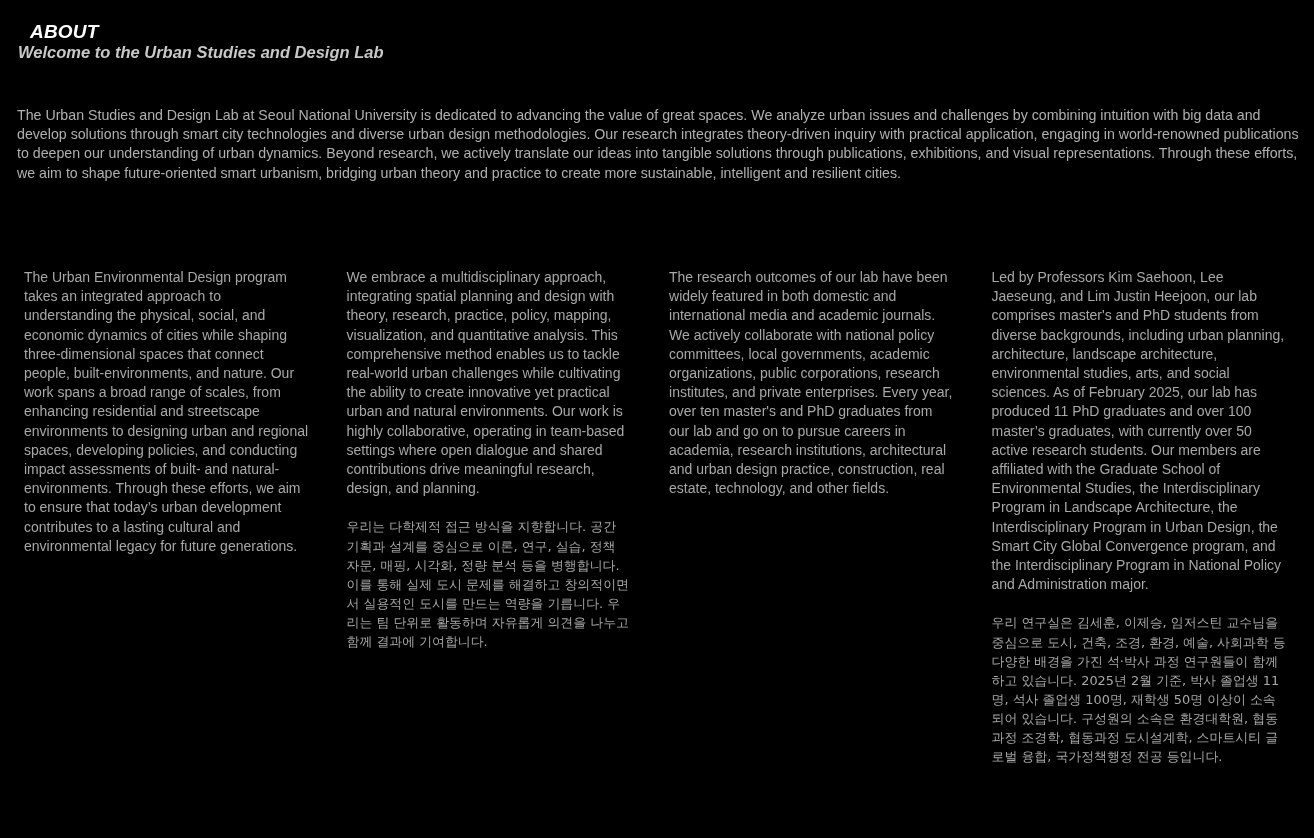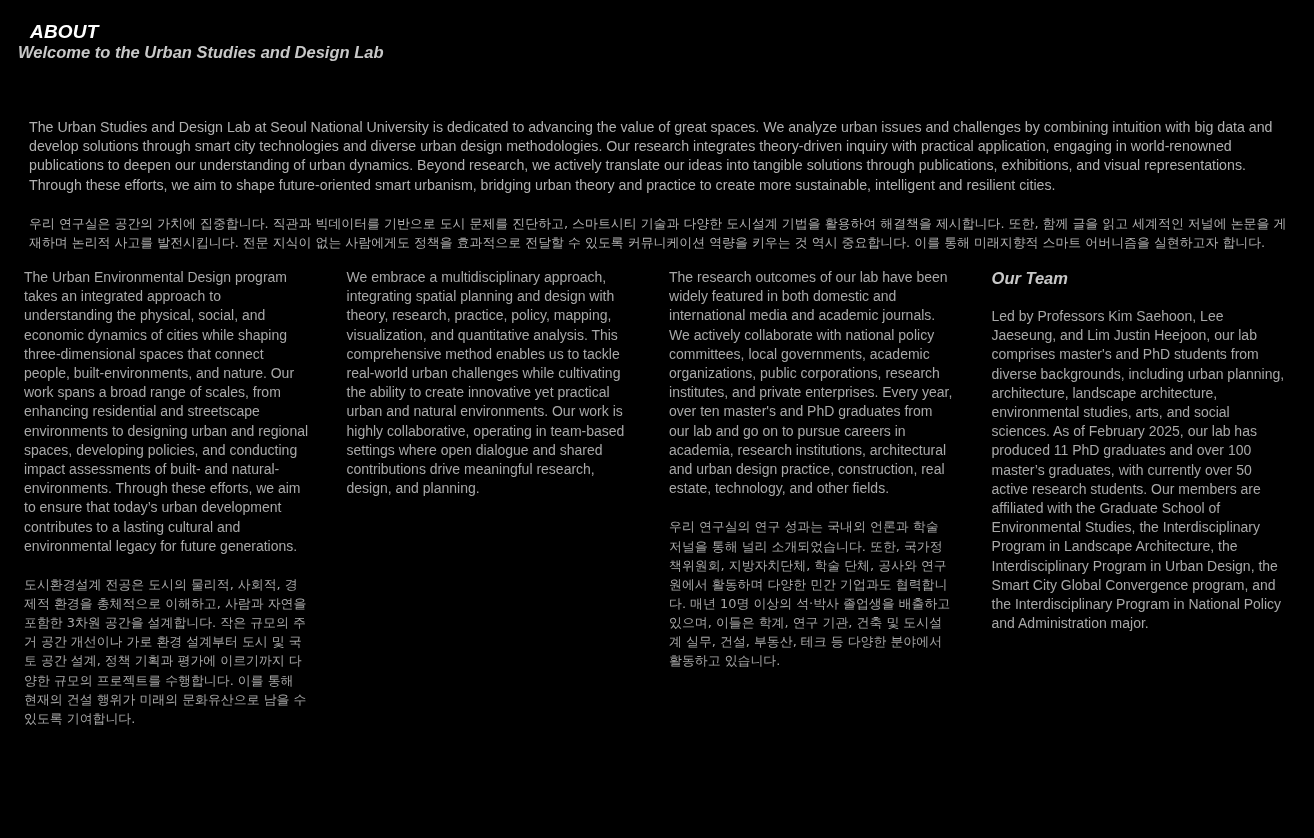--- a/index.html
+++ b/index.html
@@ -39,21 +39,21 @@
     .intro {
       position: absolute;
       left: 17px;
       top: 106px;
       width: 1285px;
       font-size: 14.2px;
       line-height: 19.2px;
       color: #b0b0b0;
     }
     .intro p {
-      margin: 12px;
+      margin: 0;
     }
     .intro p.ko {
       margin-top: 19px;
       font-family: "DejaVu Sans", sans-serif;
       font-size: 12.9px;
       line-height: 19.2px;
     }
     .columns {
       position: absolute;
       top: 268px;
@@ -94,32 +94,30 @@
     }
   </style>
 </head>
 <body>
 
 <h1 class="page-title">ABOUT</h1>
 <h2 class="page-subtitle">Welcome to the Urban Studies and Design Lab</h2>
 
 <div class="intro">
   <p class="en">The Urban Studies and Design Lab at Seoul National University is dedicated to advancing the value of great spaces. We analyze urban issues and challenges by combining intuition with big data and develop solutions through smart city technologies and diverse urban design methodologies. Our research integrates theory-driven inquiry with practical application, engaging in world-renowned publications to deepen our understanding of urban dynamics. Beyond research, we actively translate our ideas into tangible solutions through publications, exhibitions, and visual representations. Through these efforts, we aim to shape future-oriented smart urbanism, bridging urban theory and practice to create more sustainable, intelligent and resilient cities.</p>
-  <p class="ko">우리 연구실은 공간의 가치에 집중합니다. 직관과 빅데이터를 기반으로 도시 문제를 진단하고, 스마트시티 기술과 다양한 도시설계 기법을 활용하여 해결책을 제시합니다. 또한, 함께 글을 읽고 세계적인 저널에 논문을 게재하며 논리적 사고를 발전시킵니다. 전문 지식이 없는 사람에게도 정책을 효과적으로 전달할 수 있도록 커뮤니케이션 역량을 키우는 것 역시 중요합니다. 이를 통해 미래지향적 스마트 어버니즘을 실현하고자 합니다.</p>
 </div>
 
 <div class="columns">
   <div class="col">
     <p class="en">The Urban Environmental Design program takes an integrated approach to understanding the physical, social, and economic dynamics of cities while shaping three-dimensional spaces that connect people, built-environments, and nature. Our work spans a broad range of scales, from enhancing residential and streetscape environments to designing urban and regional spaces, developing policies, and conducting impact assessments of built- and natural-environments. Through these efforts, we aim to ensure that today’s urban development contributes to a lasting cultural and environmental legacy for future generations.</p>
-    <p class="ko">도시환경설계 전공은 도시의 물리적, 사회적, 경제적 환경을 총체적으로 이해하고, 사람과 자연을 포함한 3차원 공간을 설계합니다. 작은 규모의 주거 공간 개선이나 가로 환경 설계부터 도시 및 국토 공간 설계, 정책 기획과 평가에 이르기까지 다양한 규모의 프로젝트를 수행합니다. 이를 통해 현재의 건설 행위가 미래의 문화유산으로 남을 수 있도록 기여합니다.</p>
   </div>
   <div class="col">
     <p class="en">We embrace a multidisciplinary approach, integrating spatial planning and design with theory, research, practice, policy, mapping, visualization, and quantitative analysis. This comprehensive method enables us to tackle real-world urban challenges while cultivating the ability to create innovative yet practical urban and natural environments. Our work is highly collaborative, operating in team-based settings where open dialogue and shared contributions drive meaningful research, design, and planning.</p>
+    <p class="ko">우리는 다학제적 접근 방식을 지향합니다. 공간 기획과 설계를 중심으로 이론, 연구, 실습, 정책 자문, 매핑, 시각화, 정량 분석 등을 병행합니다. 이를 통해 실제 도시 문제를 해결하고 창의적이면서 실용적인 도시를 만드는 역량을 기릅니다. 우리는 팀 단위로 활동하며 자유롭게 의견을 나누고 함께 결과에 기여합니다.</p>
   </div>
   <div class="col">
     <p class="en">The research outcomes of our lab have been widely featured in both domestic and international media and academic journals. We actively collaborate with national policy committees, local governments, academic organizations, public corporations, research institutes, and private enterprises. Every year, over ten master's and PhD graduates from our lab and go on to pursue careers in academia, research institutions, architectural and urban design practice, construction, real estate, technology, and other fields.</p>
-    <p class="ko">우리 연구실의 연구 성과는 국내외 언론과 학술 저널을 통해 널리 소개되었습니다. 또한, 국가정책위원회, 지방자치단체, 학술 단체, 공사와 연구원에서 활동하며 다양한 민간 기업과도 협력합니다. 매년 10명 이상의 석·박사 졸업생을 배출하고 있으며, 이들은 학계, 연구 기관, 건축 및 도시설계 실무, 건설, 부동산, 테크 등 다양한 분야에서 활동하고 있습니다.</p>
   </div>
   <div class="col team">
-    <h3>Our Team</h3>
     <p class="en">Led by Professors Kim Saehoon, Lee Jaeseung, and Lim Justin Heejoon, our lab comprises master's and PhD students from diverse backgrounds, including urban planning, architecture, landscape architecture, environmental studies, arts, and social sciences. As of February 2025, our lab has produced 11 PhD graduates and over 100 master’s graduates, with currently over 50 active research students. Our members are affiliated with the Graduate School of Environmental Studies, the Interdisciplinary Program in Landscape Architecture, the Interdisciplinary Program in Urban Design, the Smart City Global Convergence program, and the Interdisciplinary Program in National Policy and Administration major.</p>
+    <p class="ko">우리 연구실은 김세훈, 이제승, 임저스틴 교수님을 중심으로 도시, 건축, 조경, 환경, 예술, 사회과학 등 다양한 배경을 가진 석·박사 과정 연구원들이 함께하고 있습니다. 2025년 2월 기준, 박사 졸업생 11명, 석사 졸업생 100명, 재학생 50명 이상이 소속되어 있습니다. 구성원의 소속은 환경대학원, 협동과정 조경학, 협동과정 도시설계학, 스마트시티 글로벌 융합, 국가정책행정 전공 등입니다.</p>
   </div>
 </div>
 
 </body></html>

